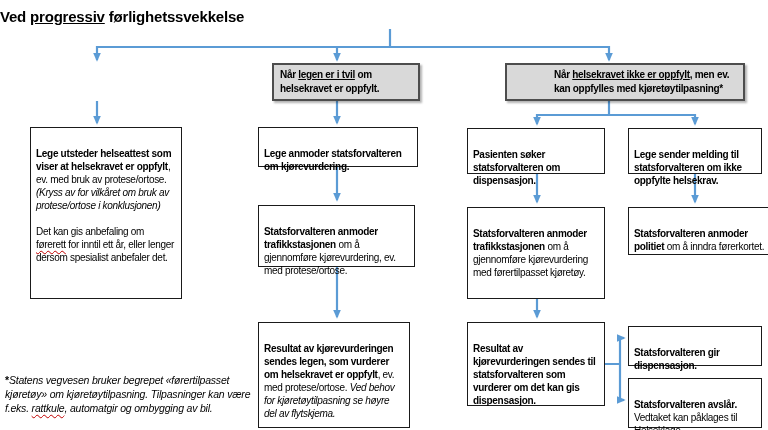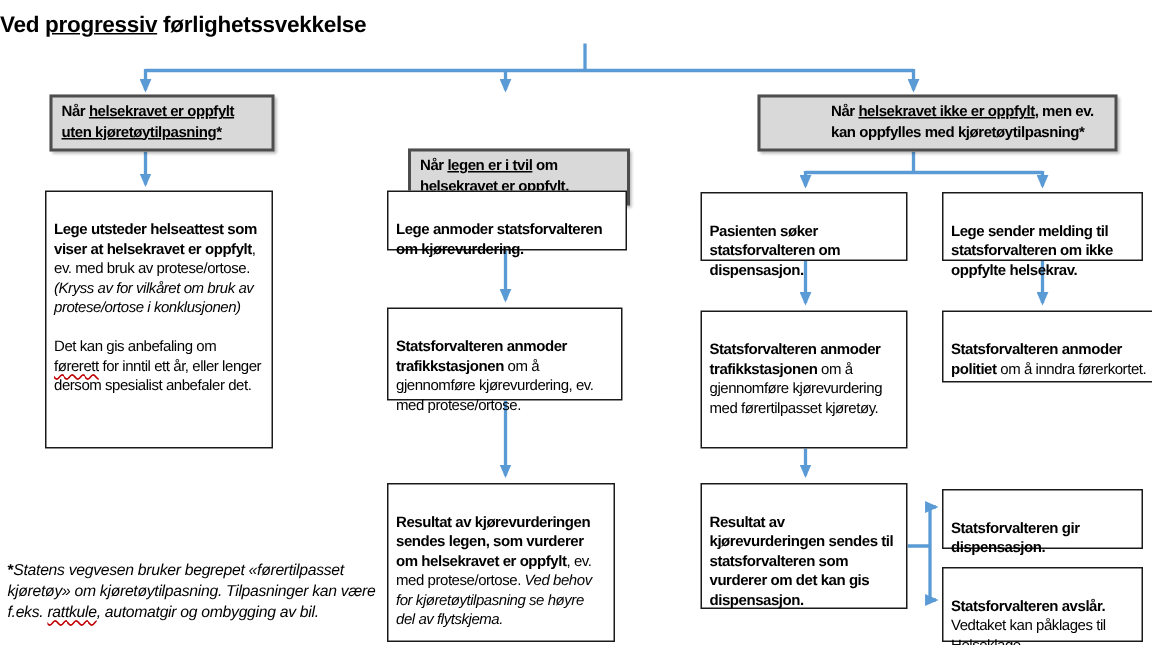--- a/index.html
+++ b/index.html
@@ -54,23 +54,22 @@
       <path d="M337,267 V317" marker-end="url(#ah)"></path>
       <path d="M537,174 V202" marker-end="url(#ah)"></path>
       <path d="M537,299 V317" marker-end="url(#ah)"></path>
       <path d="M695,174 V202" marker-end="url(#ah)"></path>
       <path d="M605,364 H620 M620,338 V400"></path>
       <path d="M620,338 H624" marker-end="url(#ah)"></path>
       <path d="M620,400 H624" marker-end="url(#ah)"></path>
     </g>
   </svg>
 
-  <div class="gbox" style="left:33px;top:63px;width:150px;height:38px;"><span>Når </span><span class="u">helsekravet er oppfylt uten kjøretøytilpasning*</span><span></span></div>
 
-  <div class="gbox" style="left:272px;top:63px;width:148px;height:38px;margin-top:36px;"><span>Når </span><span class="u">legen er i tvil</span><span> om helsekravet er oppfylt.</span></div>
+  <div class="gbox" style="left:272px;top:63px;width:148px;height:38px;"><span>Når </span><span class="u">legen er i tvil</span><span> om helsekravet er oppfylt.</span></div>
 
   <div class="gbox" style="left:505px;top:63px;width:240px;height:38px;padding-left:47px;"><span>Når </span><span class="u">helsekravet ikke er oppfylt</span><span>, men ev. kan oppfylles med kjøretøytilpasning*</span></div>
 
   <div class="wbox" style="left:30px;top:127px;width:152px;height:172px;">
     <p><span class="b">Lege utsteder helseattest som viser at helsekravet er oppfylt</span><span>, ev. med bruk av protese/ortose.</span></p>
     <p class="i"><span>(Kryss av for vilkåret om bruk av protese/ortose i konklusjonen)</span></p>
     <div class="spacer"></div>
     <p><span>Det kan gis anbefaling om </span><span class="sq">førerett</span><span> for inntil ett år, eller lenger dersom spesialist anbefaler det.</span></p>
   </div>
 

